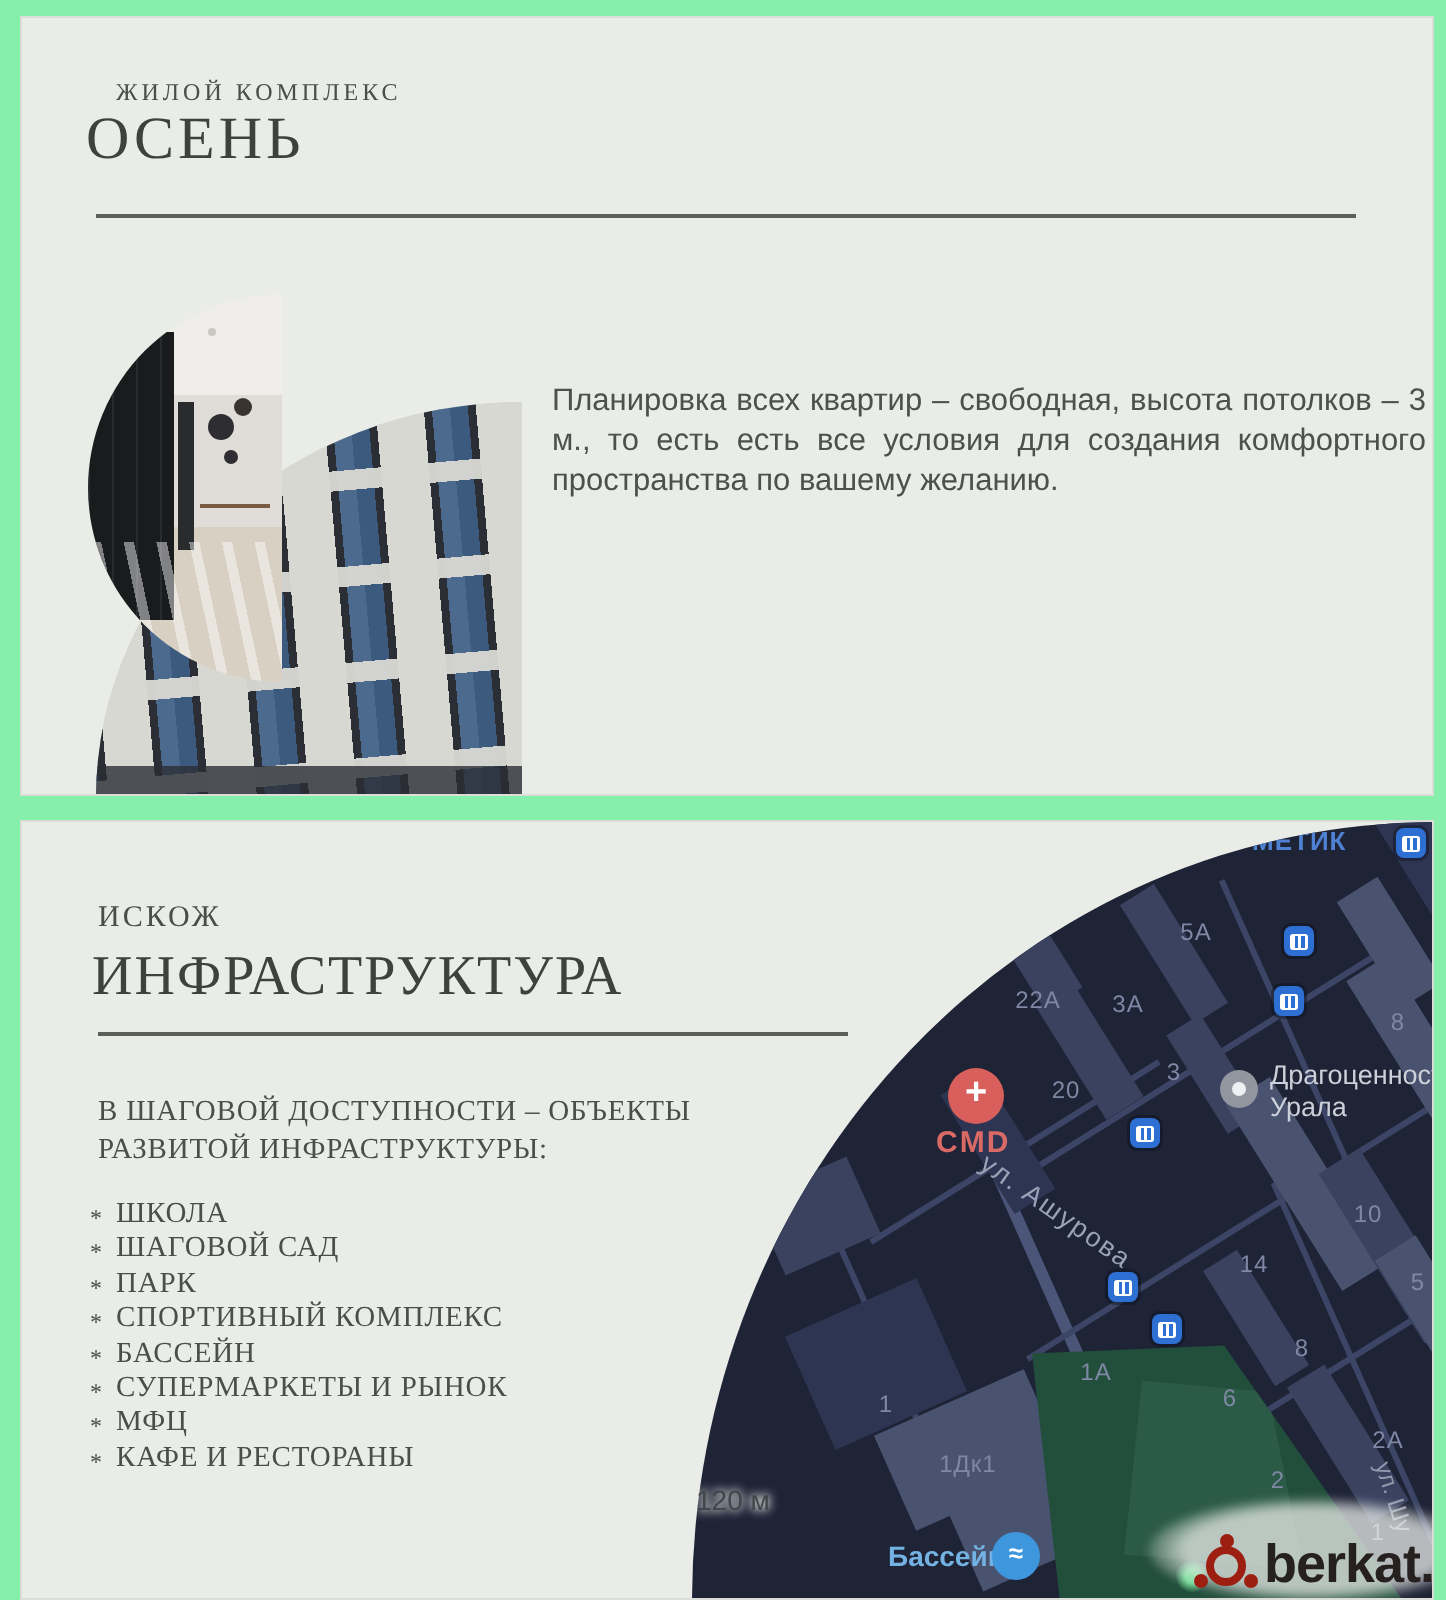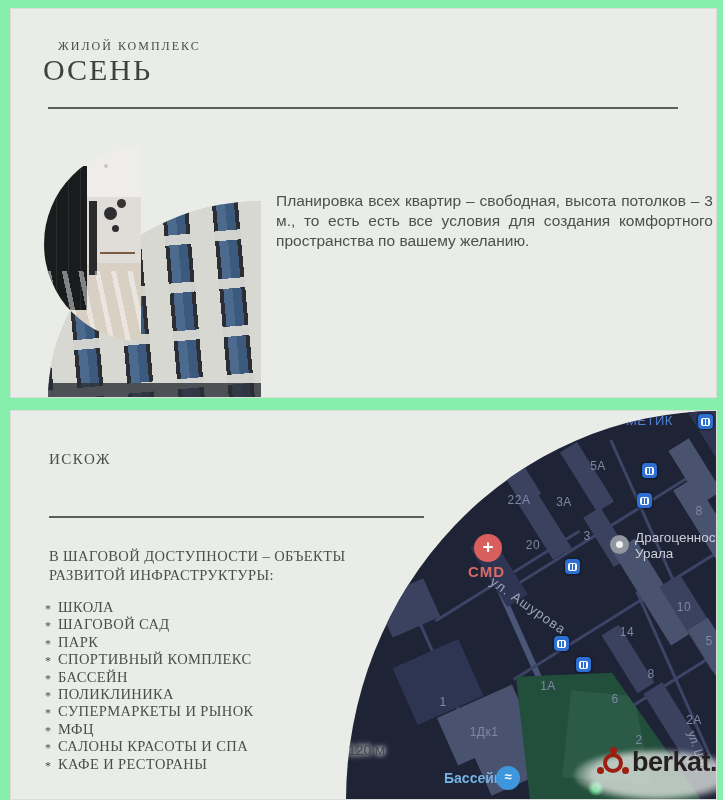--- a/index.html
+++ b/index.html
@@ -68,31 +68,31 @@
     background:#d85f5c; color:#fff; font-weight:bold; font-size:19px; line-height:26px; text-align:center; }
   .poi-cmd-label { position:absolute; left:122px; top:152px; color:#d96a66; font-weight:bold; font-size:15px; letter-spacing:1px; }
   .poi-gray { position:absolute; left:264px; top:124px; width:19px; height:19px; border-radius:50%;
     background:#92969f; display:flex; align-items:center; justify-content:center; }
   .poi-gray i { width:7px; height:7px; border-radius:50%; background:#eef0f2; }
   .poi-gray-label { position:absolute; left:289px; top:119px; font-size:13.5px; line-height:16px; color:#ccd0d8; }
   .street-label { position:absolute; left:150px; top:163px; font-size:13.5px; letter-spacing:1px; color:#9aa2b6;
     transform:rotate(35deg); transform-origin:left top; white-space:nowrap; }
   .street-label2 { position:absolute; left:352px; top:318px; font-size:12px; color:#8f97ab;
     transform:rotate(72deg); transform-origin:left top; white-space:nowrap; }
-  .metik { position:absolute; left:280px; top:2px; font-size:13px; font-weight:normal; color:#4f81d2; letter-spacing:.5px; }
+  .metik { position:absolute; left:280px; top:2px; font-size:13px; font-weight:bold; color:#4f81d2; letter-spacing:.5px; }
   .pool-label { position:absolute; left:98px; top:359px; font-size:14px; font-weight:bold; color:#74b2e4; }
   .pool-icon { position:absolute; left:150px; top:355px; width:24px; height:24px; border-radius:50%;
     background:#3e97dd; color:#fff; font-size:13px; font-weight:bold; text-align:center; line-height:22px; }
   .scale-label { position:absolute; left:337px; top:331px; font-size:14px; color:#41464b;
     text-shadow:0 0 4px #e9ece7, 0 0 6px #e9ece7; }
 
   
   .wm-halo { position:absolute; left:228px; top:338px; width:165px; height:52px; border-radius:50%;
     background:radial-gradient(ellipse, rgba(235,238,235,.75) 0 55%, rgba(235,238,235,0) 75%); filter:blur(2px); }
-  .wm { position:absolute; left:252px; top:336px; display:flex; align-items:center; }
+  .wm { position:absolute; left:252px; top:356px; display:flex; align-items:center; }
   .wm-logo { position:relative; width:30px; height:30px; }
   .wm-ring { position:absolute; left:5px; top:5px; width:20px; height:20px; border:4.5px solid #9c1f12; border-radius:50%; }
   .wm-dot { position:absolute; width:7px; height:7px; border-radius:50%; background:#9c1f12; }
   .wm-text { font-size:27px; font-weight:bold; color:#262120; letter-spacing:-.5px; margin-left:4px; }
 </style>
 </head>
 <body>
 
 <div id="page">
 
@@ -217,36 +217,35 @@
           <div class="wm-ring"></div>
           <div class="wm-dot" style="left:12px; top:-1px;"></div>
           <div class="wm-dot" style="left:-1px; top:19px;"></div>
           <div class="wm-dot" style="left:24px; top:19px;"></div>
         </div>
         <div class="wm-text">berkat.</div>
       </div>
     </div>
 
     <div class="eyebrow" style="left:38px; top:40px; font-size:15px; letter-spacing:1.5px;">ИСКОЖ</div>
+    <div class="big-title" style="left:35px; top:62px; font-size:28px; letter-spacing:1px;">ИНФРАСТРУКТУРА</div>
     <div class="rule" style="left:38px; top:105px; width:375px;"></div>
 
     <div class="intro">
       <div>В ШАГОВОЙ ДОСТУПНОСТИ – ОБЪЕКТЫ</div>
       <div>РАЗВИТОЙ ИНФРАСТРУКТУРЫ:</div>
     </div>
 
     <ul class="amenities">
       <li>ШКОЛА</li>
       <li>ШАГОВОЙ САД</li>
       <li>ПАРК</li>
       <li>СПОРТИВНЫЙ КОМПЛЕКС</li>
       <li>БАССЕЙН</li>
-      <li>ПОЛИКЛИНИКА</li>
       <li>СУПЕРМАРКЕТЫ И РЫНОК</li>
       <li>МФЦ</li>
-      <li>САЛОНЫ КРАСОТЫ И СПА</li>
       <li>КАФЕ И РЕСТОРАНЫ</li>
     </ul>
 
     <div class="scale-label">120 м</div>
   </section>
 
 </div>
 
 </body></html>

